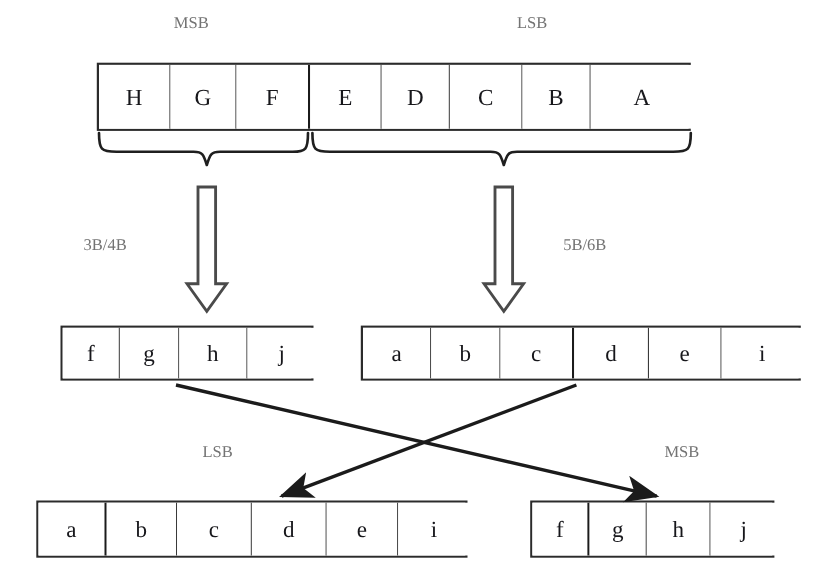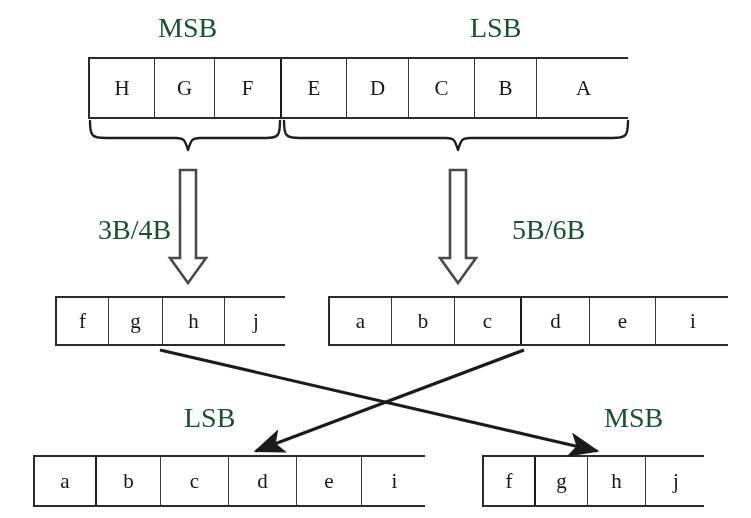--- a/index.html
+++ b/index.html
@@ -34,24 +34,24 @@
     line-height:1;
     color:#17171b;
     background:#ffffff;
     letter-spacing:0;
   }
   .cell:last-child{border-right:none;}
   .cell.thick{border-right:2.5px solid #1b1b1b;}
   
   .lbl{
     position:absolute;
-    font-size:28px;
+    font-size:15px;
     line-height:1;
     white-space:nowrap;
-    color:#14532d;
+    color:#737373;
   }
   .svglayer{
     position:absolute;
     left:0;top:0;
     width:751px;height:518px;
     pointer-events:none;
   }
 </style>
 </head>
 <body>
@@ -65,21 +65,21 @@
       <div class="cell" style="flex: 0 0 65px;">H</div>
       <div class="cell" style="flex: 0 0 60px;">G</div>
       <div class="cell thick" style="flex: 0 0 67px;">F</div>
       <div class="cell" style="flex: 0 0 65px;">E</div>
       <div class="cell" style="flex: 0 0 62px;">D</div>
       <div class="cell" style="flex: 0 0 66px;">C</div>
       <div class="cell" style="flex: 0 0 62px;">B</div>
       <div class="cell" style="flex: 0 0 93px;">A</div>
     </div>
 
-  <div class="lbl" style="left:98px; top:216px;text-align:center;">3B/4B</div>
+  <div class="lbl" style="left:76px; top:216px;text-align:center;">3B/4B</div>
   <div class="lbl" style="left:500px; top:216px;margin-left:12px;">5B/6B</div>
 
   <div class="bitrow" id="row-4b" style="left:55px; top:296px; width:230px; height:50px;">
       <div class="cell" style="flex: 0 0 52px;">f</div>
       <div class="cell" style="flex: 0 0 54px;">g</div>
       <div class="cell" style="flex: 0 0 62px;">h</div>
       <div class="cell" style="flex: 0 0 62px;">j</div>
     </div>
 
   <div class="bitrow" id="row-6b" style="left:328px; top:296px; width:400px; height:50px;">

